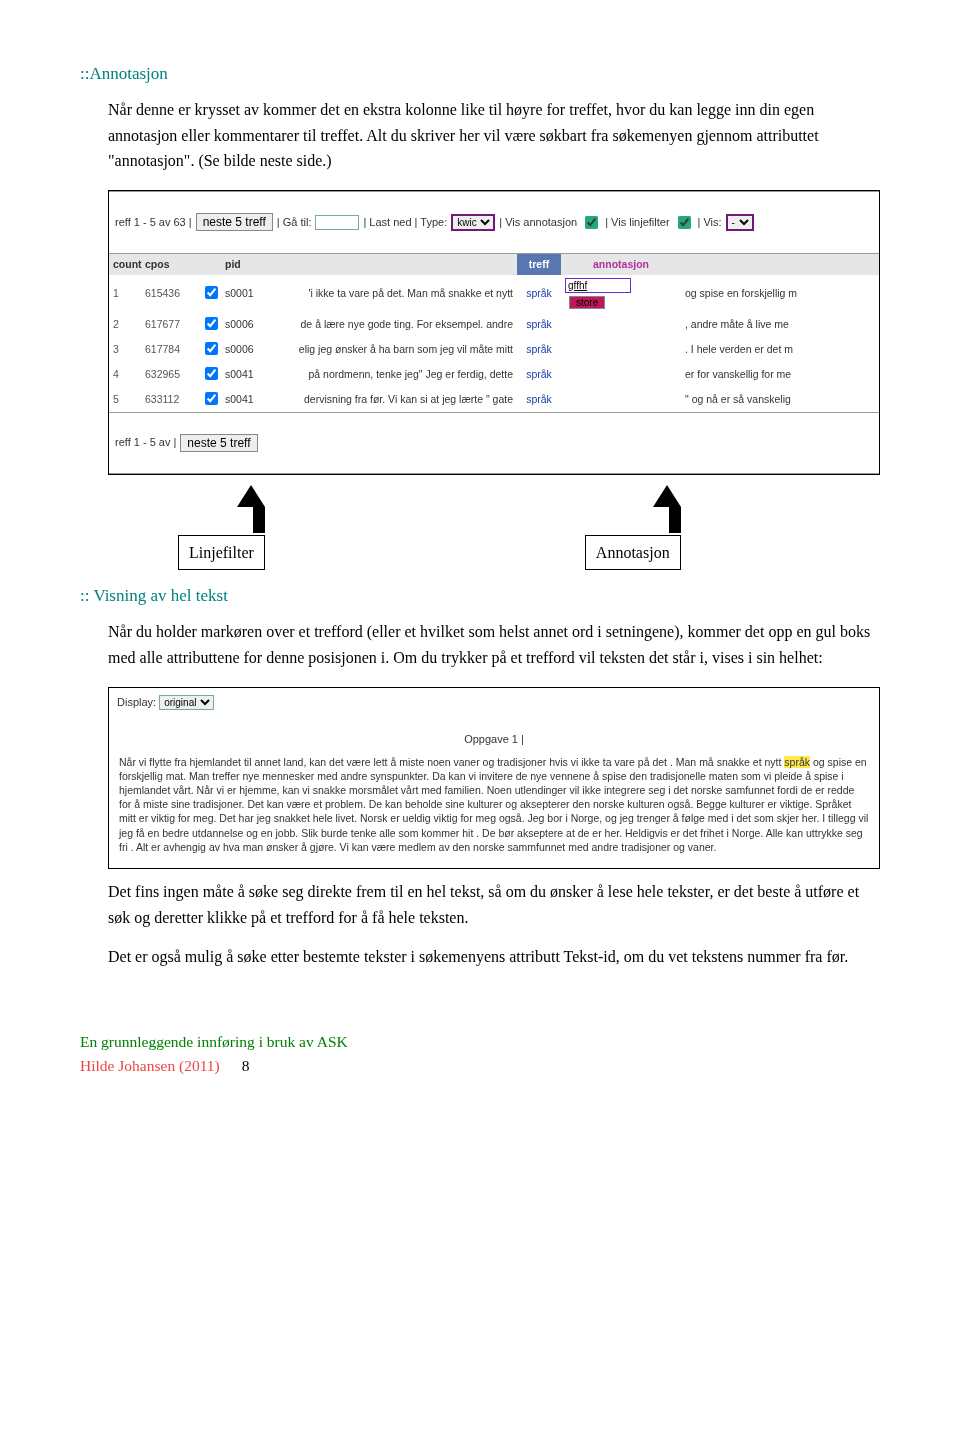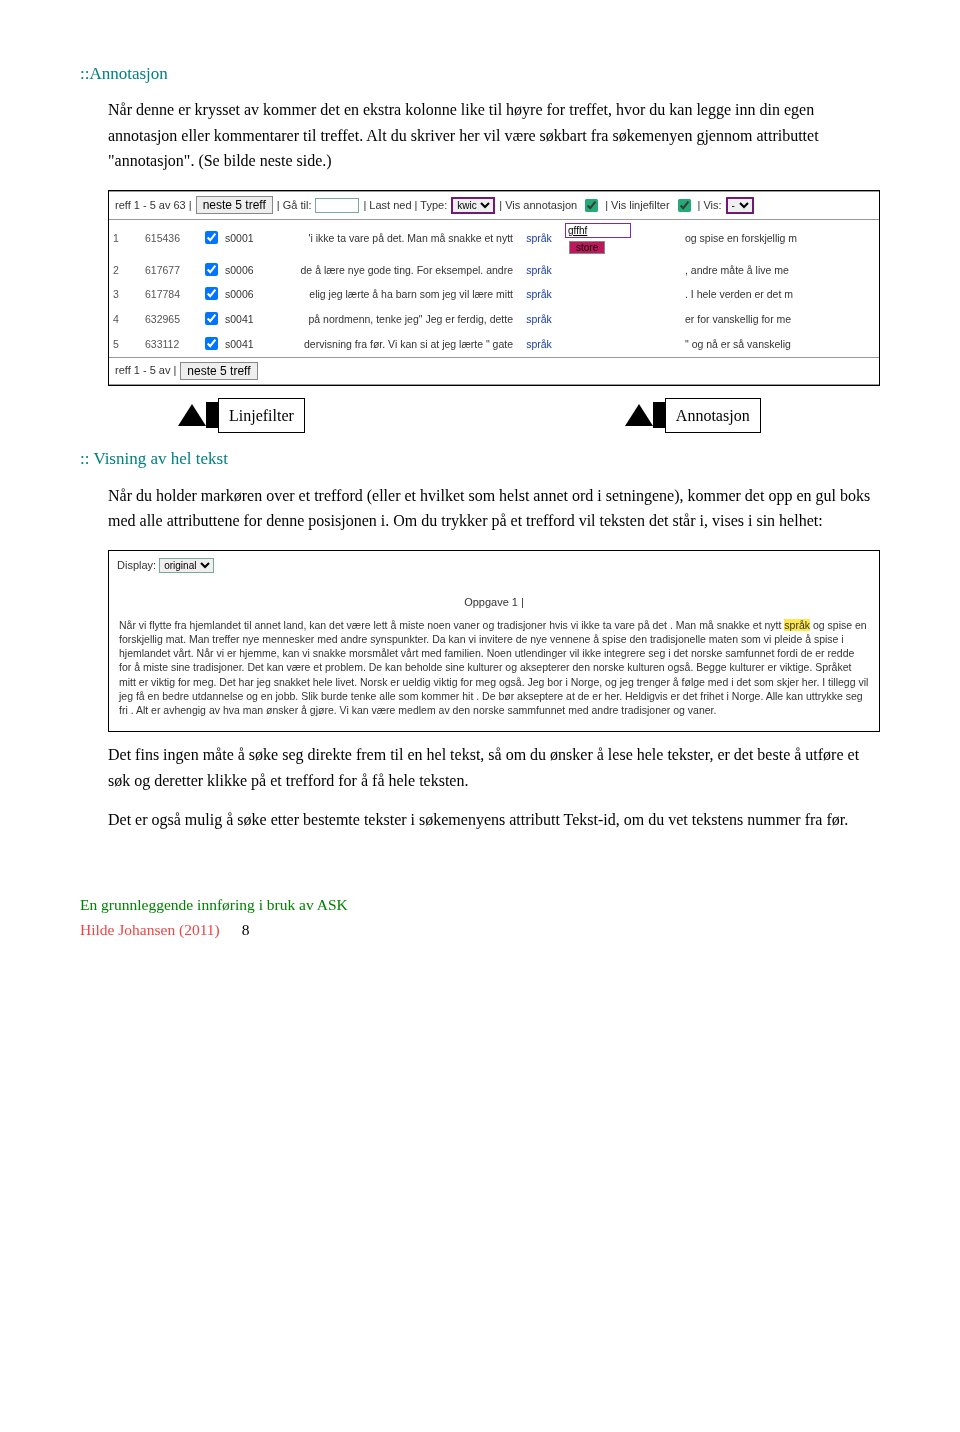--- a/index.html
+++ b/index.html
@@ -28,21 +28,21 @@
     font-family: Verdana, Arial, sans-serif;
     font-size: 11px;
     color: #333;
     background: #fff;
     position: relative;
   }
   
   .kwic-bar {
     border-top: 1px solid #999;
     border-bottom: 1px solid #999;
-    padding: 4px 6px;
+    padding: 21px 6px;
     font-size: 11px;
     display: flex;
     align-items: center;
     gap: 4px;
   }
   .kwic-bar .btn {
     border: 1px solid #888;
     background: #eee;
     padding: 1px 6px;
     font-size: 12px;
@@ -110,22 +110,22 @@
   }
   .callout-row {
     display: flex;
     justify-content: flex-start;
     gap: 320px;
     margin: 0 0 12px 28px;
     align-items: flex-start;
   }
   .callout {
     display: flex;
-    flex-direction: row;
-    align-items: center;
+    flex-direction: column;
+    align-items: flex-end;
   }
   .arrow-up {
     width: 0; height: 0;
     border-left: 14px solid transparent;
     border-right: 14px solid transparent;
     border-bottom: 22px solid #000;
   }
   .arrow-stem {
     width: 12px; height: 26px; background: #000;
   }
@@ -195,20 +195,30 @@
       <col style="width:32px">
         <col style="width:56px">
         <col style="width:24px">
         <col style="width:46px">
       <col style="width:250px">
         <col style="width:44px">
         <col style="width:120px">
         <col>
     </colgroup>
     <tbody>
+        <tr>
+      <th>count</th>
+      <th>cpos</th>
+      <th></th>
+      <th>pid</th>
+      <th></th>
+      <th class="treff">treff</th>
+      <th class="annot">annotasjon</th>
+      <th></th>
+    </tr>
     <tr>
       <td class="num">1</td>
       <td class="num">615436</td>
       <td><input type="checkbox" checked="" style=""></td>
       <td class="pid">s0001</td>
       <td class="left">'i ikke ta vare på det. Man må snakke et nytt</td>
       <td class="match">språk</td>
       <td class="annot-cell">
         <input class="annot-input" value="gffhf" style=""><br>
         <button class="store-btn">store</button>
@@ -223,21 +233,21 @@
       <td class="left">de å lære nye gode ting. For eksempel. andre</td>
       <td class="match">språk</td>
       <td></td>
       <td class="right">, andre måte å live me</td>
     </tr>
     <tr>
       <td class="num">3</td>
       <td class="num">617784</td>
       <td><input type="checkbox" checked="" style=""></td>
       <td class="pid">s0006</td>
-      <td class="left">elig jeg lærte å ha barn som jeg vil lære mitt</td>
+      <td class="left">elig jeg ønsker å ha barn som jeg vil måte mitt</td>
       <td class="match">språk</td>
       <td></td>
       <td class="right">. I hele verden er det m</td>
     </tr>
     <tr>
       <td class="num">4</td>
       <td class="num">632965</td>
       <td><input type="checkbox" checked="" style=""></td>
       <td class="pid">s0041</td>
       <td class="left">på nordmenn, tenke jeg" Jeg er ferdig, dette</td>

